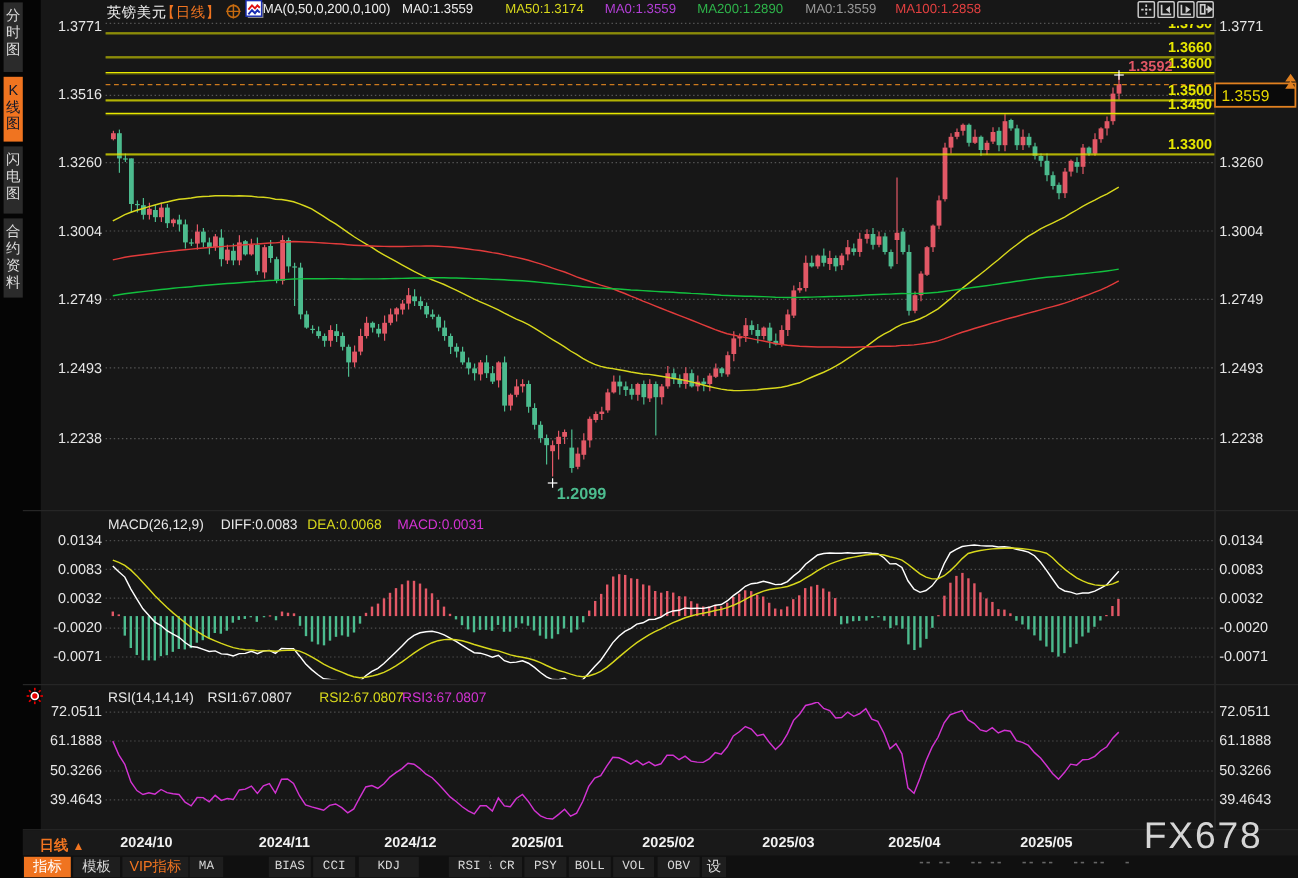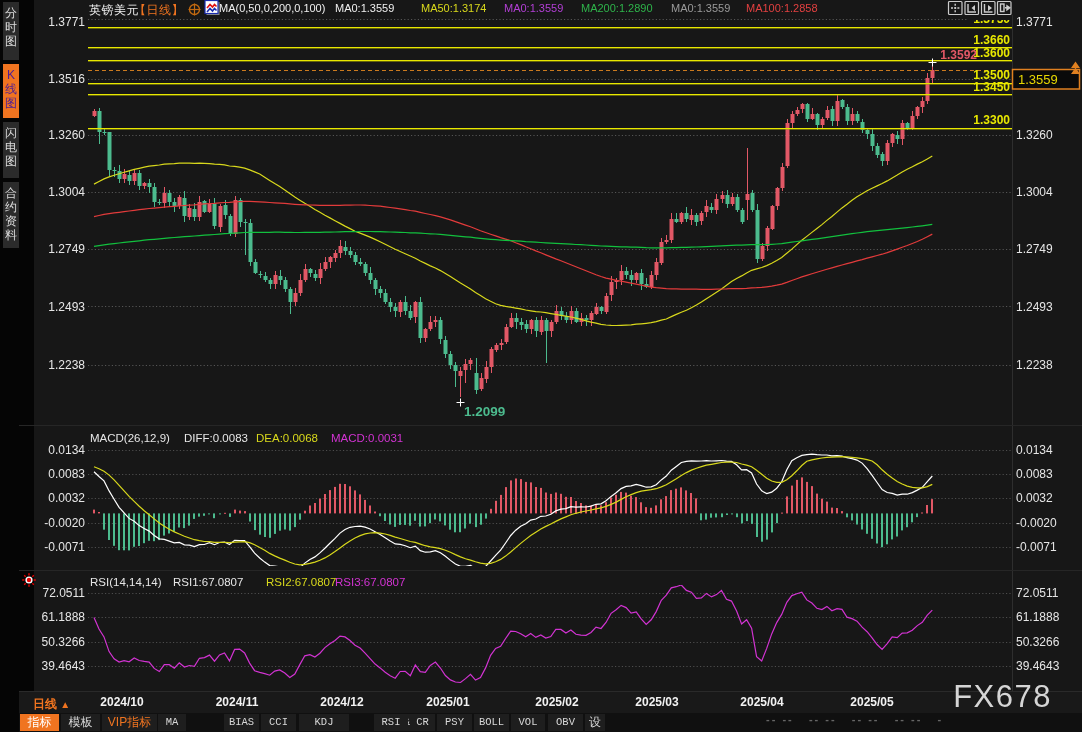--- a/index.html
+++ b/index.html
@@ -3,21 +3,21 @@
 <meta charset="utf-8">
 <style>
 * { margin:0; padding:0; box-sizing:border-box; }
 html,body { width:1082px; height:732px; background:#171717; overflow:hidden;
   font-family:"Liberation Sans", sans-serif; }
 #root { position:relative; width:1082px; height:732px; background:#171717; }
 
 #sidebar { position:absolute; left:0; top:0; width:34px; height:732px; background:#050505; }
 .stab { position:absolute; left:3px; width:16px; background:#2b2b2b; color:#dcdcdc;
   font-size:12px; line-height:14px; text-align:center; padding-top:4px; }
-.stab.sel { background:#f07420; color:#4c1d95; }
+.stab.sel { background:#f07420; color:#0f172a; }
 
 .t { position:absolute; font-size:12px; white-space:pre; }
 
 #daterow { position:absolute; left:19px; top:692px; width:1063px; height:21px; background:#191919; }
 .dlab { position:absolute; top:3px; font-size:12px; font-weight:bold; color:#f2f2f2; transform:translateX(-50%); }
 #dayline { position:absolute; left:14px; top:4px; color:#f07420; font-weight:bold; font-size:12px; }
 #dayline .tri { color:#f07420; font-size:10px; }
 
 #toolbar { position:absolute; left:19px; top:713px; width:1063px; height:19px; background:#101010; }
 .tb { position:absolute; top:1px; height:17px; background:#1e1e1e; color:#d8d8d8;

